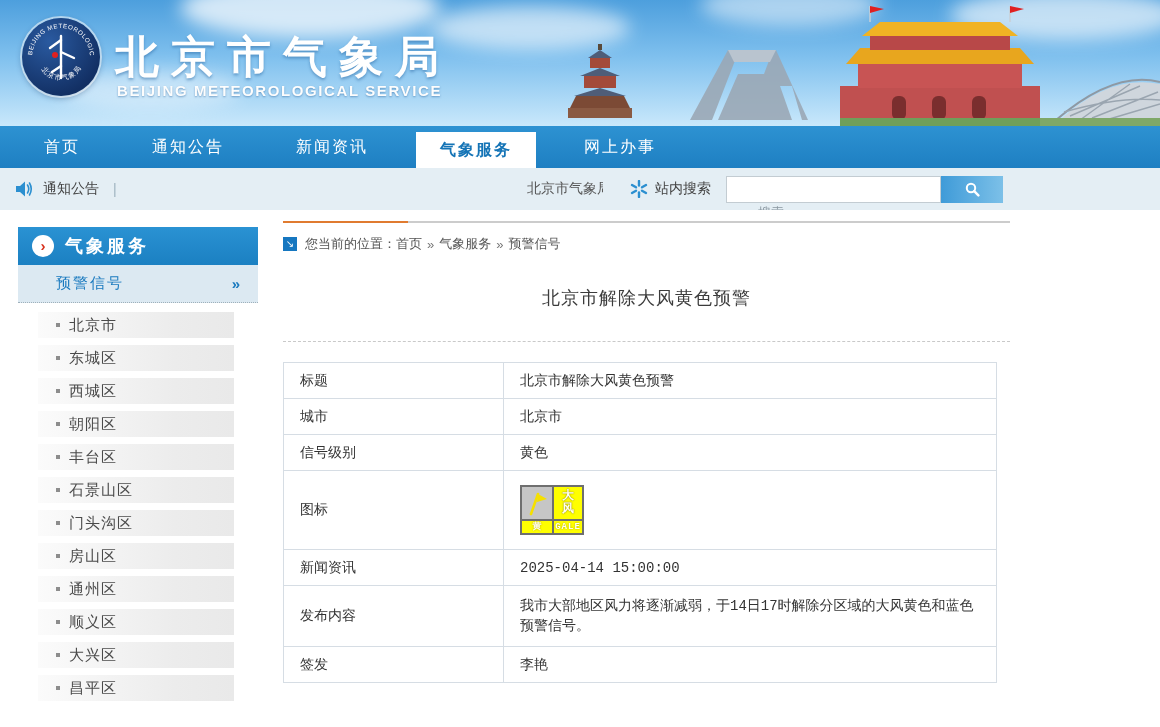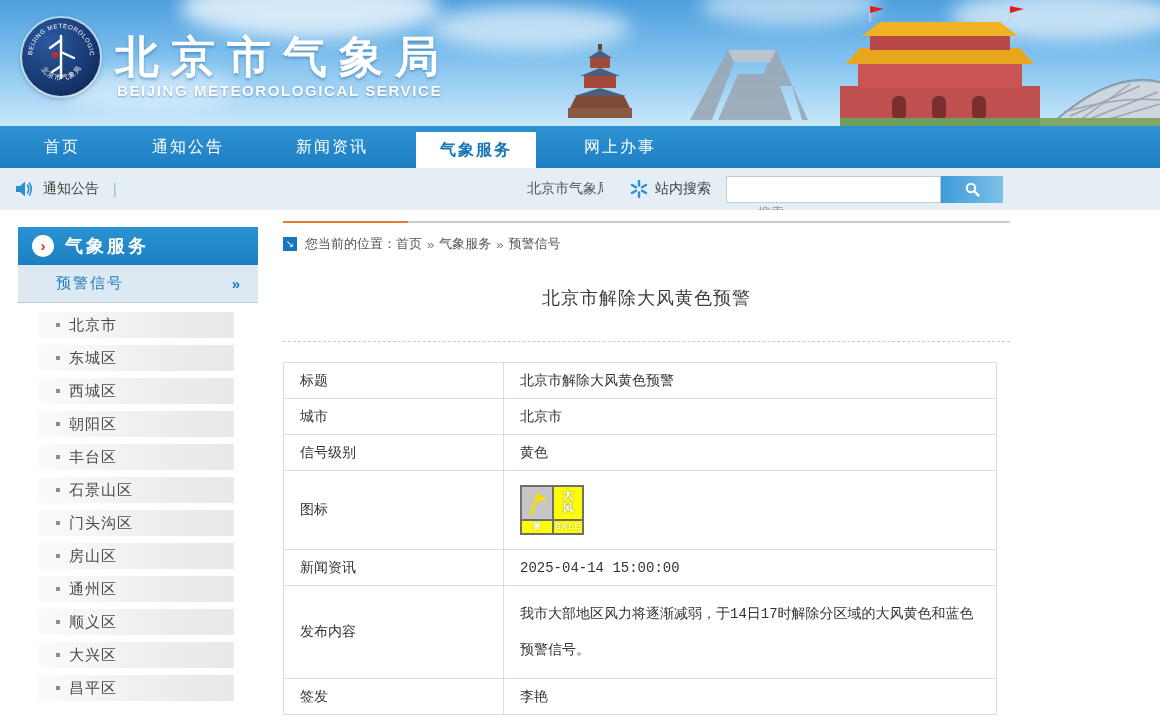--- a/index.html
+++ b/index.html
@@ -115,21 +115,21 @@
   .dashline { margin-top:31px; border-top:1px dashed #c9c9c9; }
 
   table.info {
     margin-top:20px; width:714px; border-collapse:collapse; table-layout:fixed;
     font-size:14px; color:#333;
   }
   table.info td { border:1px solid #d6dde4; padding:8px 16px; vertical-align:middle;font-family:Liberation Mono, monospace; }
   td.lbl { width:220px; }
   tr.r-title td, tr.r-city td, tr.r-type td, tr.r-level td, tr.r-time td, tr.r-sign td { height:36px; }
   tr.r-icon td { height:79px; }
-  tr.r-content td.val { line-height:36px; padding-top:10px; padding-bottom:10px; }
+  tr.r-content td.val { line-height:20px; padding-top:10px; padding-bottom:10px; }
 
   
   .warn-icon {
     display:inline-grid; grid-template-columns:30px 28px; grid-template-rows:32px 12px;
     gap:2px; background:#6f6f6f; border:2px solid #6f6f6f; width:64px;
   }
   .wi-flag { background:#c6c6c6; display:flex; align-items:center; justify-content:center; }
   .wi-main {
     background:#ffff00; display:flex; flex-direction:column; align-items:center; justify-content:center;
     font-size:12px; font-weight:bold; color:#fffef2; line-height:13px;

